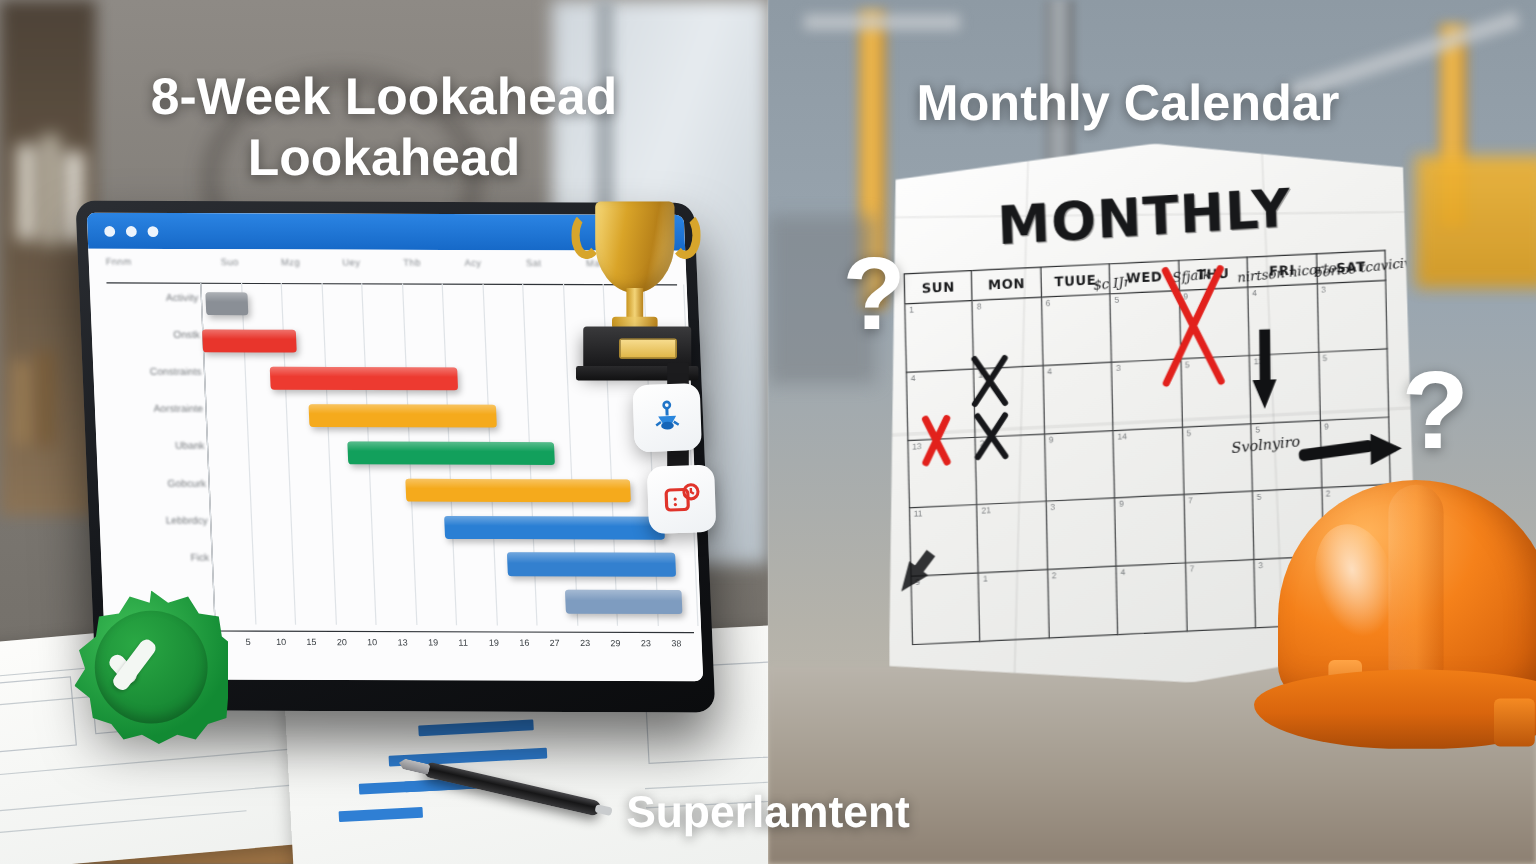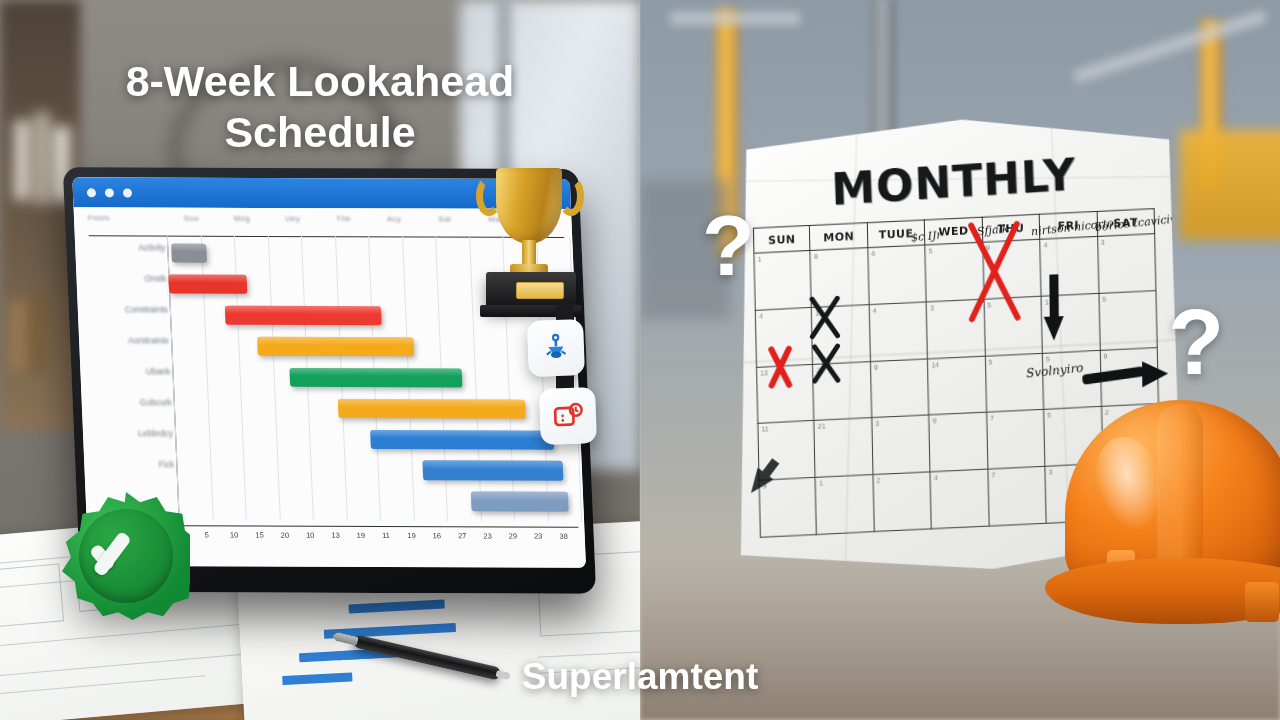--- a/index.html
+++ b/index.html
@@ -713,17 +713,18 @@
     </div>
   </div>
 
   <div class="divider"></div>
 
   <div class="qmark" id="qmark-1">?</div>
   <div class="qmark" id="qmark-2">?</div>
 
   <div class="overlay-title" id="title-left">
     <div>8-Week Lookahead</div>
-    <div>Schedule</div>
+    <div>Lookahead</div>
   </div>
+  <div class="overlay-title" id="title-right">Monthly Calendar</div>
   <div id="footer-text">Superlamtent</div>
 
 </div>
 
 </body></html>

